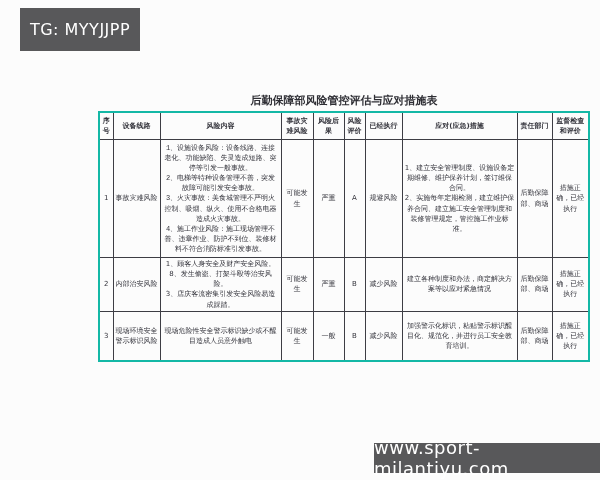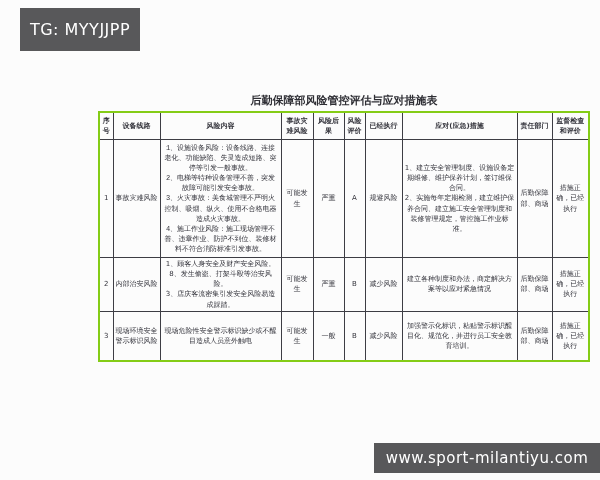--- a/index.html
+++ b/index.html
@@ -21,42 +21,42 @@
     letter-spacing: 0.5px;
   }
   .banner-top {
     left: 20px; top: 8px;
     width: 120px; height: 43px;
     font-size: 16px;
   }
   .banner-bottom {
     right: 0px; top: 443px;
     width: 226px; height: 30px;
-    font-size: 15px;
+    font-size: 18px;
   }
 
   
   .doc {
     position: absolute;
     left: 61px; top: 93px; width: 492px;
     color: #34343c;
     margin-left: 37px;
   }
   .doc-title {
     text-align: center;
     font-size: 11px;
     font-weight: bold;
     color: #2e2e34;
     margin: 0 0 3px 0;
   }
   table.risk {
     width: 490px;
     border-collapse: collapse;
     table-layout: fixed;
-    border: 2px solid #84cc16;
+    border: 2px solid #14b8a6;
   }
   table.risk th, table.risk td {
     border: 1px solid #3d3d44;
     font-size: 7px;
     line-height: 1.45;
     padding: 1px 2px;
     color: #34343c;
     word-break: break-all;
     vertical-align: middle;
     text-align: center;

